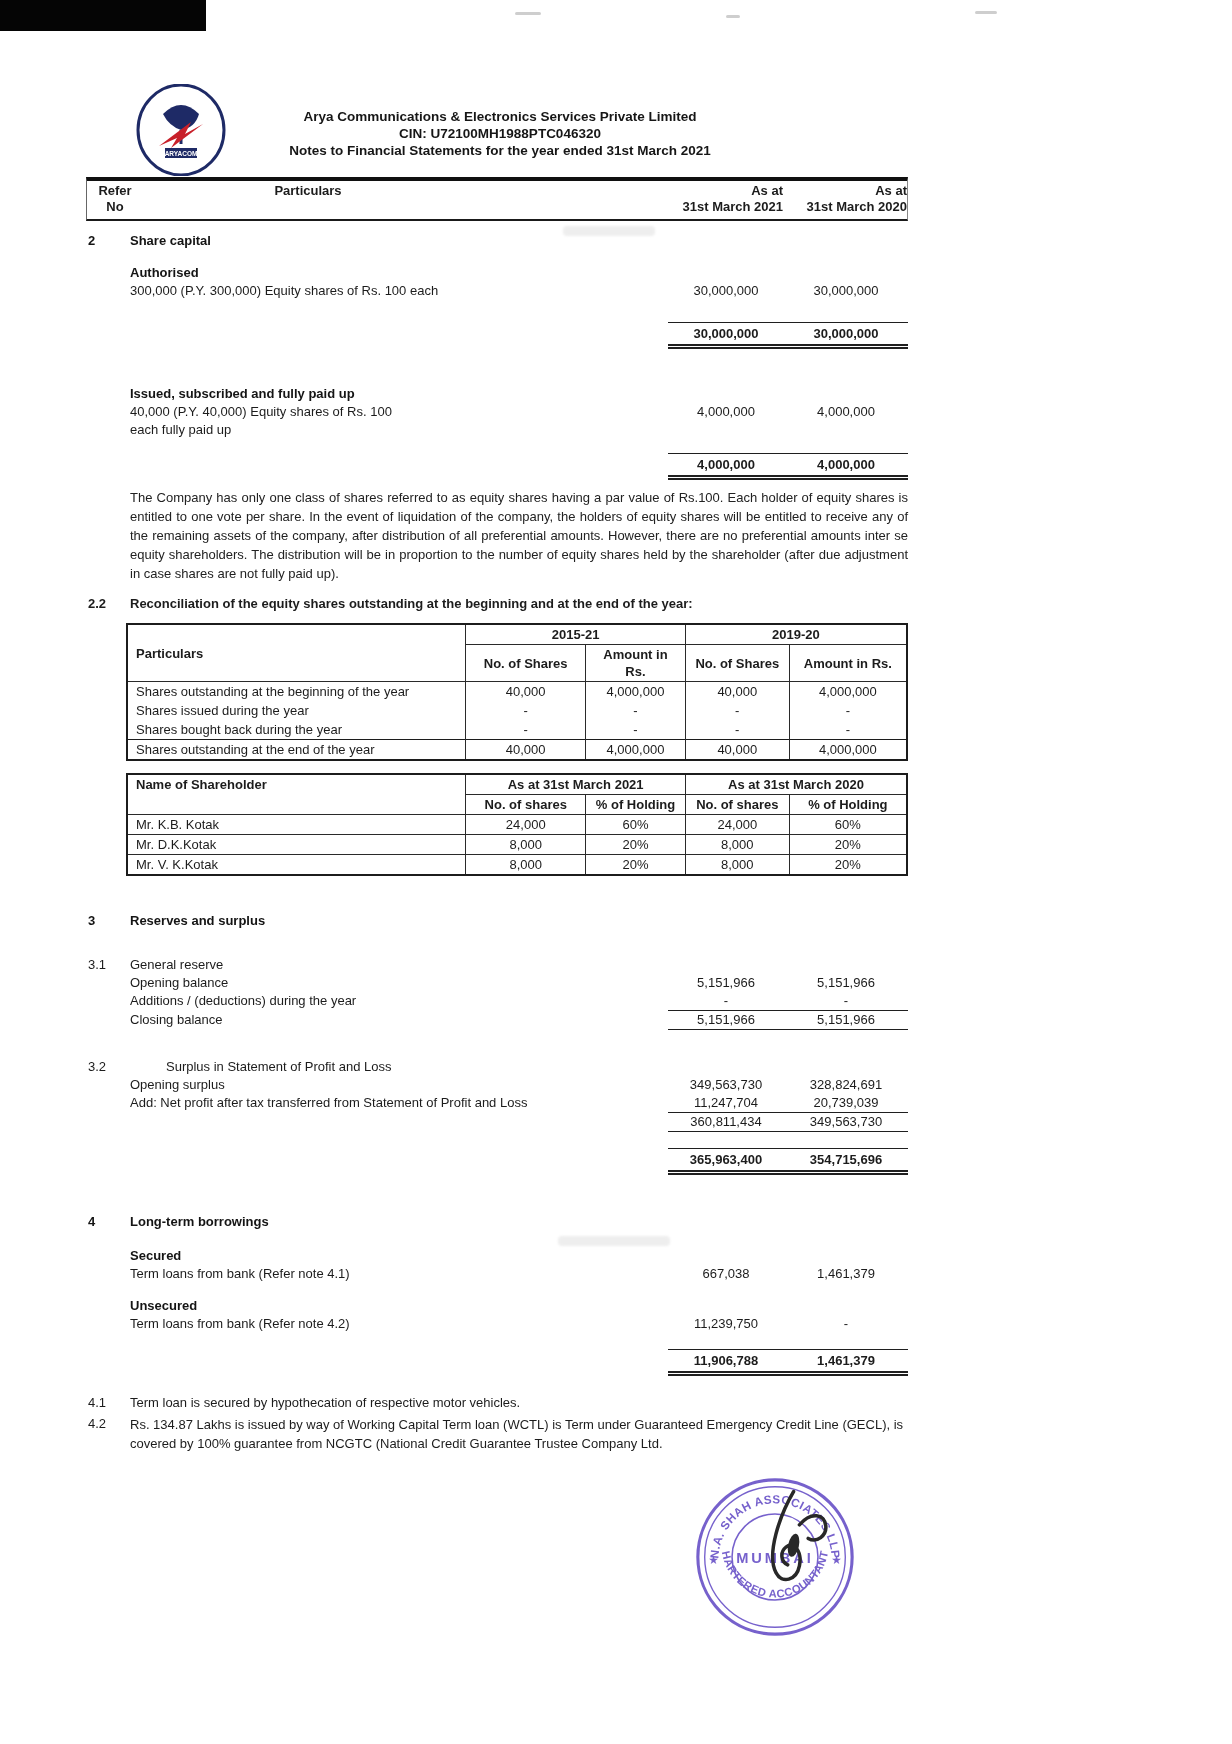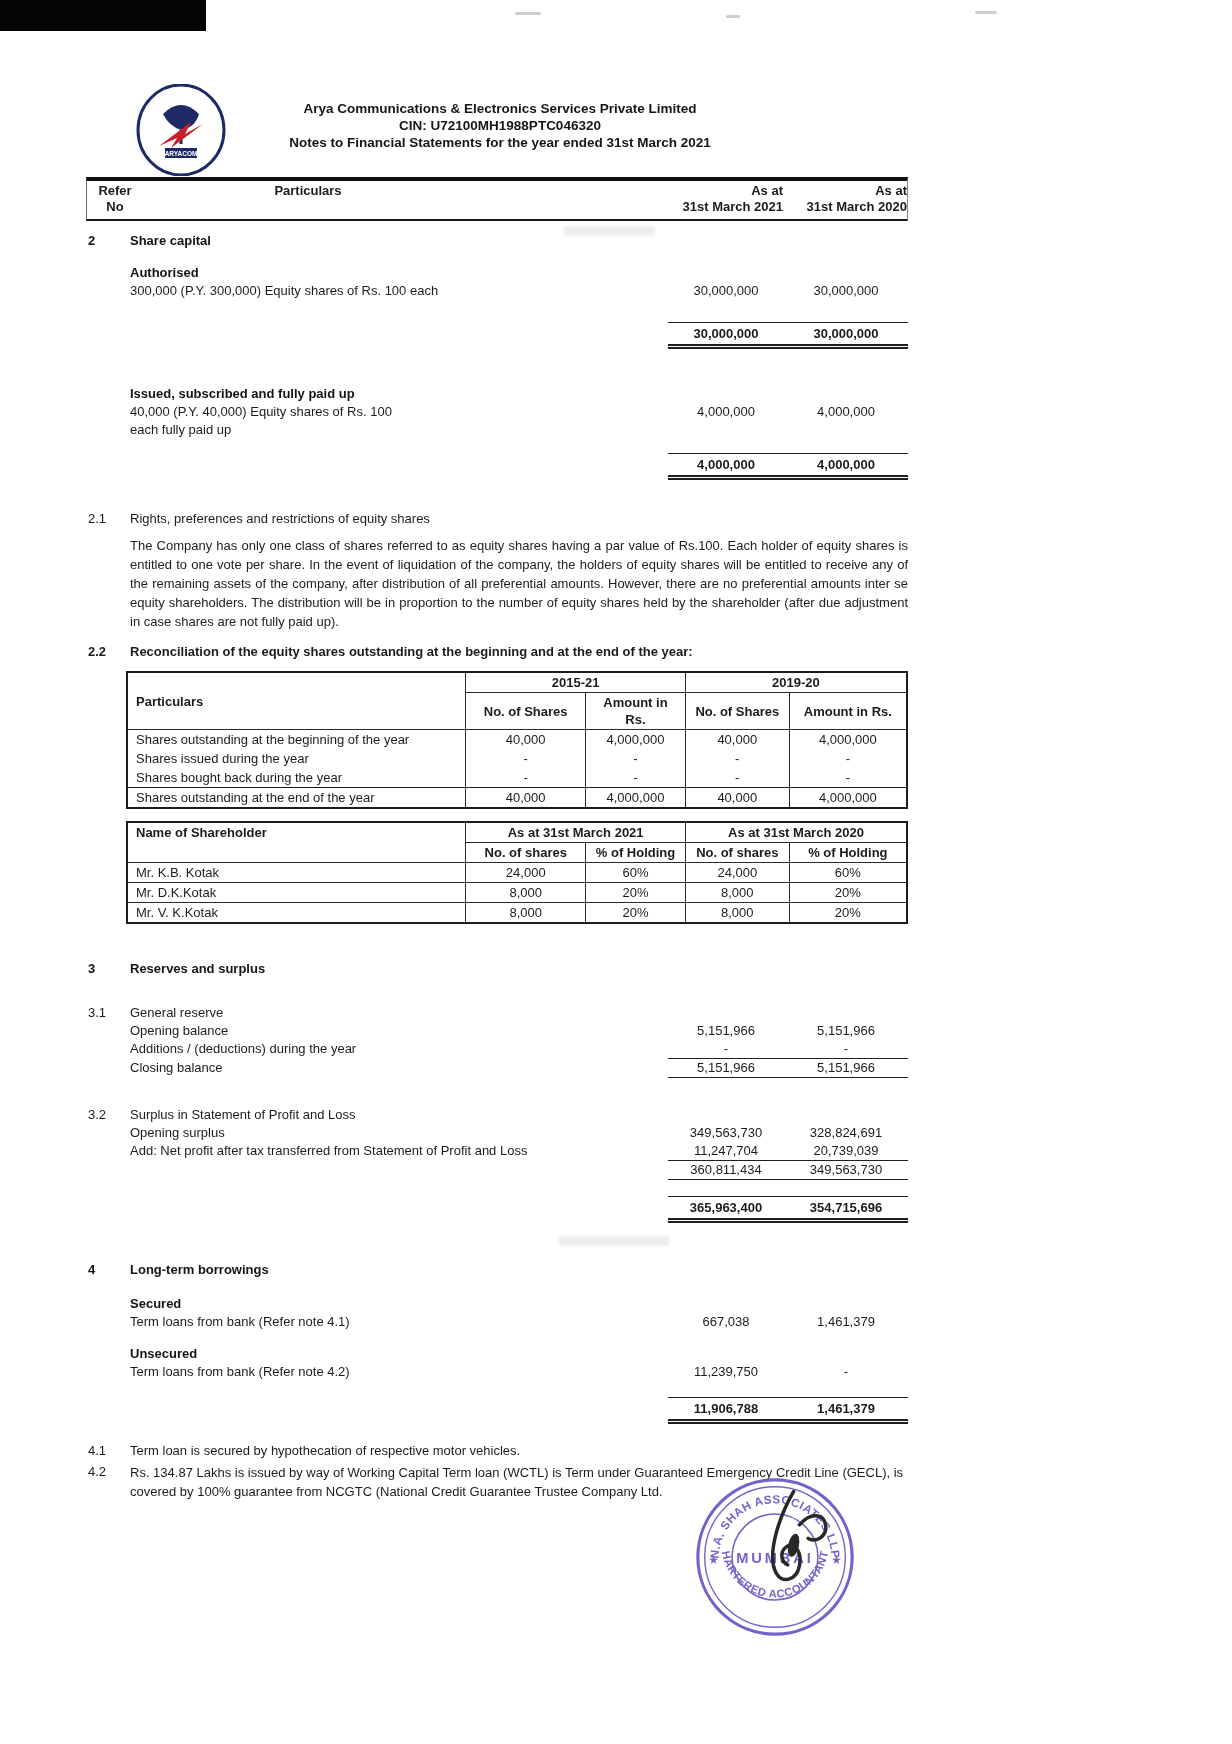--- a/index.html
+++ b/index.html
@@ -9,21 +9,21 @@
     font-family:"Liberation Sans", sans-serif; color:#1c1c1c; overflow:hidden;
     font-size:13px;
   }
   
   .scan-bar { position:absolute; left:0; top:0; width:206px; height:31px; background:#050505; }
   .scan-dash { position:absolute; height:3px; background:#b9b9b9; border-radius:2px; opacity:.7; }
   .smudge { position:absolute; background:#9a9a9a; opacity:.16; border-radius:4px; filter:blur(1px); }
 
   
   .logo-wrap { position:absolute; left:135px; top:84px; width:92px; height:92px; }
-  .titles { position:absolute; left:240px; top:100px; width:520px; text-align:center; }
+  .titles { position:absolute; left:240px; top:108px; width:520px; text-align:center; }
   .titles div { font-weight:bold; font-size:13.5px; line-height:17px; color:#161616; }
 
   
   .main-hdr {
     position:absolute; left:86px; top:177px; width:822px;
     border-top:4px solid #101010; border-bottom:2px solid #1a1a1a;
     border-left:1px solid #666; border-right:1px solid #888;
     display:flex; align-items:flex-start; padding:2px 0 4px 0;
   }
   .main-hdr .h-note { width:56px; text-align:center; font-weight:bold; line-height:16px; }
@@ -143,24 +143,20 @@
       <div class="v1">4,000,000</div>
       <div class="v2">4,000,000</div>
     </div>
     <div class="line" style="margin-top:14px;">
       <div class="num"></div>
       <div class="lbl"></div>
       <div class="v1 tot">4,000,000</div>
       <div class="v2 tot">4,000,000</div>
     </div>
 
-    <div class="line" style="margin-top:30px;">
-      <div class="num">2.1</div>
-      <div class="lbl">Rights, preferences and restrictions of equity shares</div>
-    </div>
     <div class="line" style="margin-top:8px;">
       <div class="num"></div>
       <div class="lbl para">The Company has only one class of shares referred to as equity shares having a par value of Rs.100. Each holder of equity shares is entitled to one vote per share. In the event of liquidation of the company, the holders of equity shares will be entitled to receive any of the remaining assets of the company, after distribution of all preferential amounts. However, there are no preferential amounts inter se equity shareholders. The distribution will be in proportion to the number of equity shares held by the shareholder (after due adjustment in case shares are not fully paid up).</div>
     </div>
 
     <div class="line" style="margin-top:12px;font-weight:bold;">
       <div class="num">2.2</div>
       <div class="lbl">Reconciliation of the equity shares outstanding at the beginning and at the end of the year:</div>
     </div>
 
@@ -267,21 +263,21 @@
       <div class="v1 ul">-</div>
       <div class="v2 ul">-</div>
     </div>
     <div class="line">
       <div class="num"></div>
       <div class="lbl">Closing balance</div>
       <div class="v1 ul">5,151,966</div>
       <div class="v2 ul">5,151,966</div>
     </div>
 
-    <div class="line" style="margin-top:28px;">
+    <div class="line" style="margin-top:28px;gap:36px;">
       <div class="num">3.2</div>
       <div class="lbl">Surplus in Statement of Profit and Loss</div>
     </div>
     <div class="line">
       <div class="num"></div>
       <div class="lbl">Opening surplus</div>
       <div class="v1">349,563,730</div>
       <div class="v2">328,824,691</div>
     </div>
     <div class="line">

